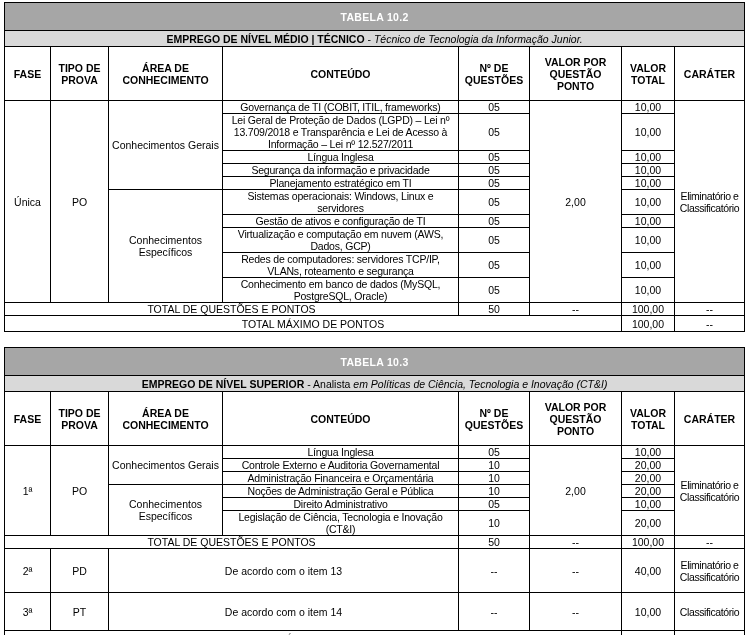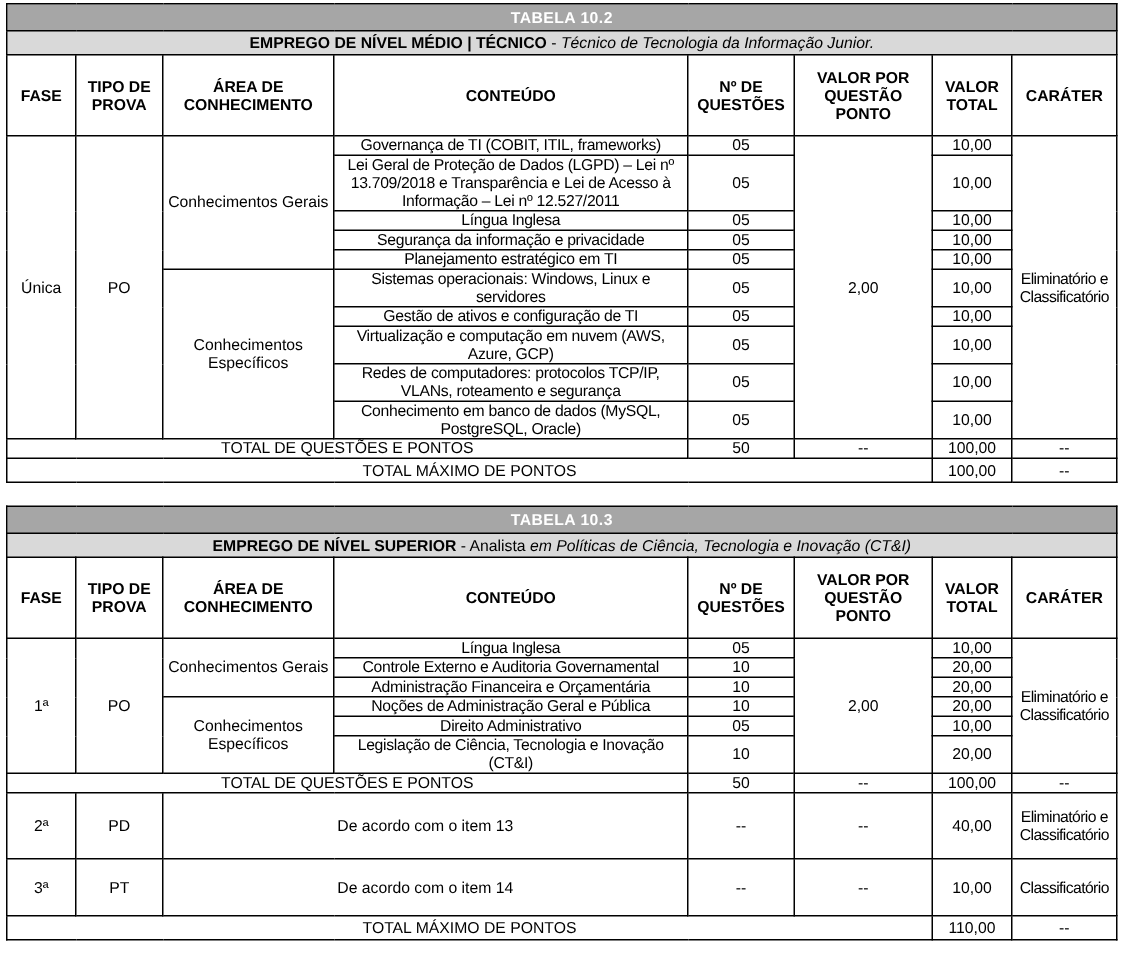--- a/index.html
+++ b/index.html
@@ -55,21 +55,21 @@
     font-style:normal;
     padding-left:5px;
   }
   .cara{
     font-size:10px;
     letter-spacing:-.4px;
     padding:0 1px;
   }
   .bold{font-weight:normal;}
   
-  .h14{height:18px;}
+  .h14{height:28px;}
   .h16{height:16px;}
   .h54{height:54px;}
   .h13{height:13px;}
   .h24{height:24px;}
   .h36{height:36px;}
   .h44{height:44px;}
   .h38{height:38px;}
 </style>
 </head>
 <body>
@@ -145,26 +145,26 @@
       <td class="conteudo">Sistemas operacionais: Windows, Linux e servidores</td>
       <td>05</td>
       <td>10,00</td>
     </tr>
     <tr class="h13">
       <td class="conteudo">Gestão de ativos e configuração de TI</td>
       <td>05</td>
       <td>10,00</td>
     </tr>
     <tr class="h24">
-      <td class="conteudo">Virtualização e computação em nuvem (AWS, Azure, GCP)</td>
-      <td>05</td>
-      <td>10,00</td>
-    </tr>
-    <tr class="h24">
-      <td class="conteudo">Redes de computadores: protocolos TCP/IP, VLANs, roteamento e segurança</td>
+      <td class="conteudo">Virtualização e computação em nuvem (AWS, Dados, GCP)</td>
+      <td>05</td>
+      <td>10,00</td>
+    </tr>
+    <tr class="h24">
+      <td class="conteudo">Redes de computadores: servidores TCP/IP, VLANs, roteamento e segurança</td>
       <td>05</td>
       <td>10,00</td>
     </tr>
     <tr class="h24">
       <td class="conteudo">Conhecimento em banco de dados (MySQL, PostgreSQL, Oracle)</td>
       <td>05</td>
       <td>10,00</td>
     </tr>
     <tr class="h13">
       <td colspan="4" class="bold">TOTAL DE QUESTÕES E PONTOS</td>

